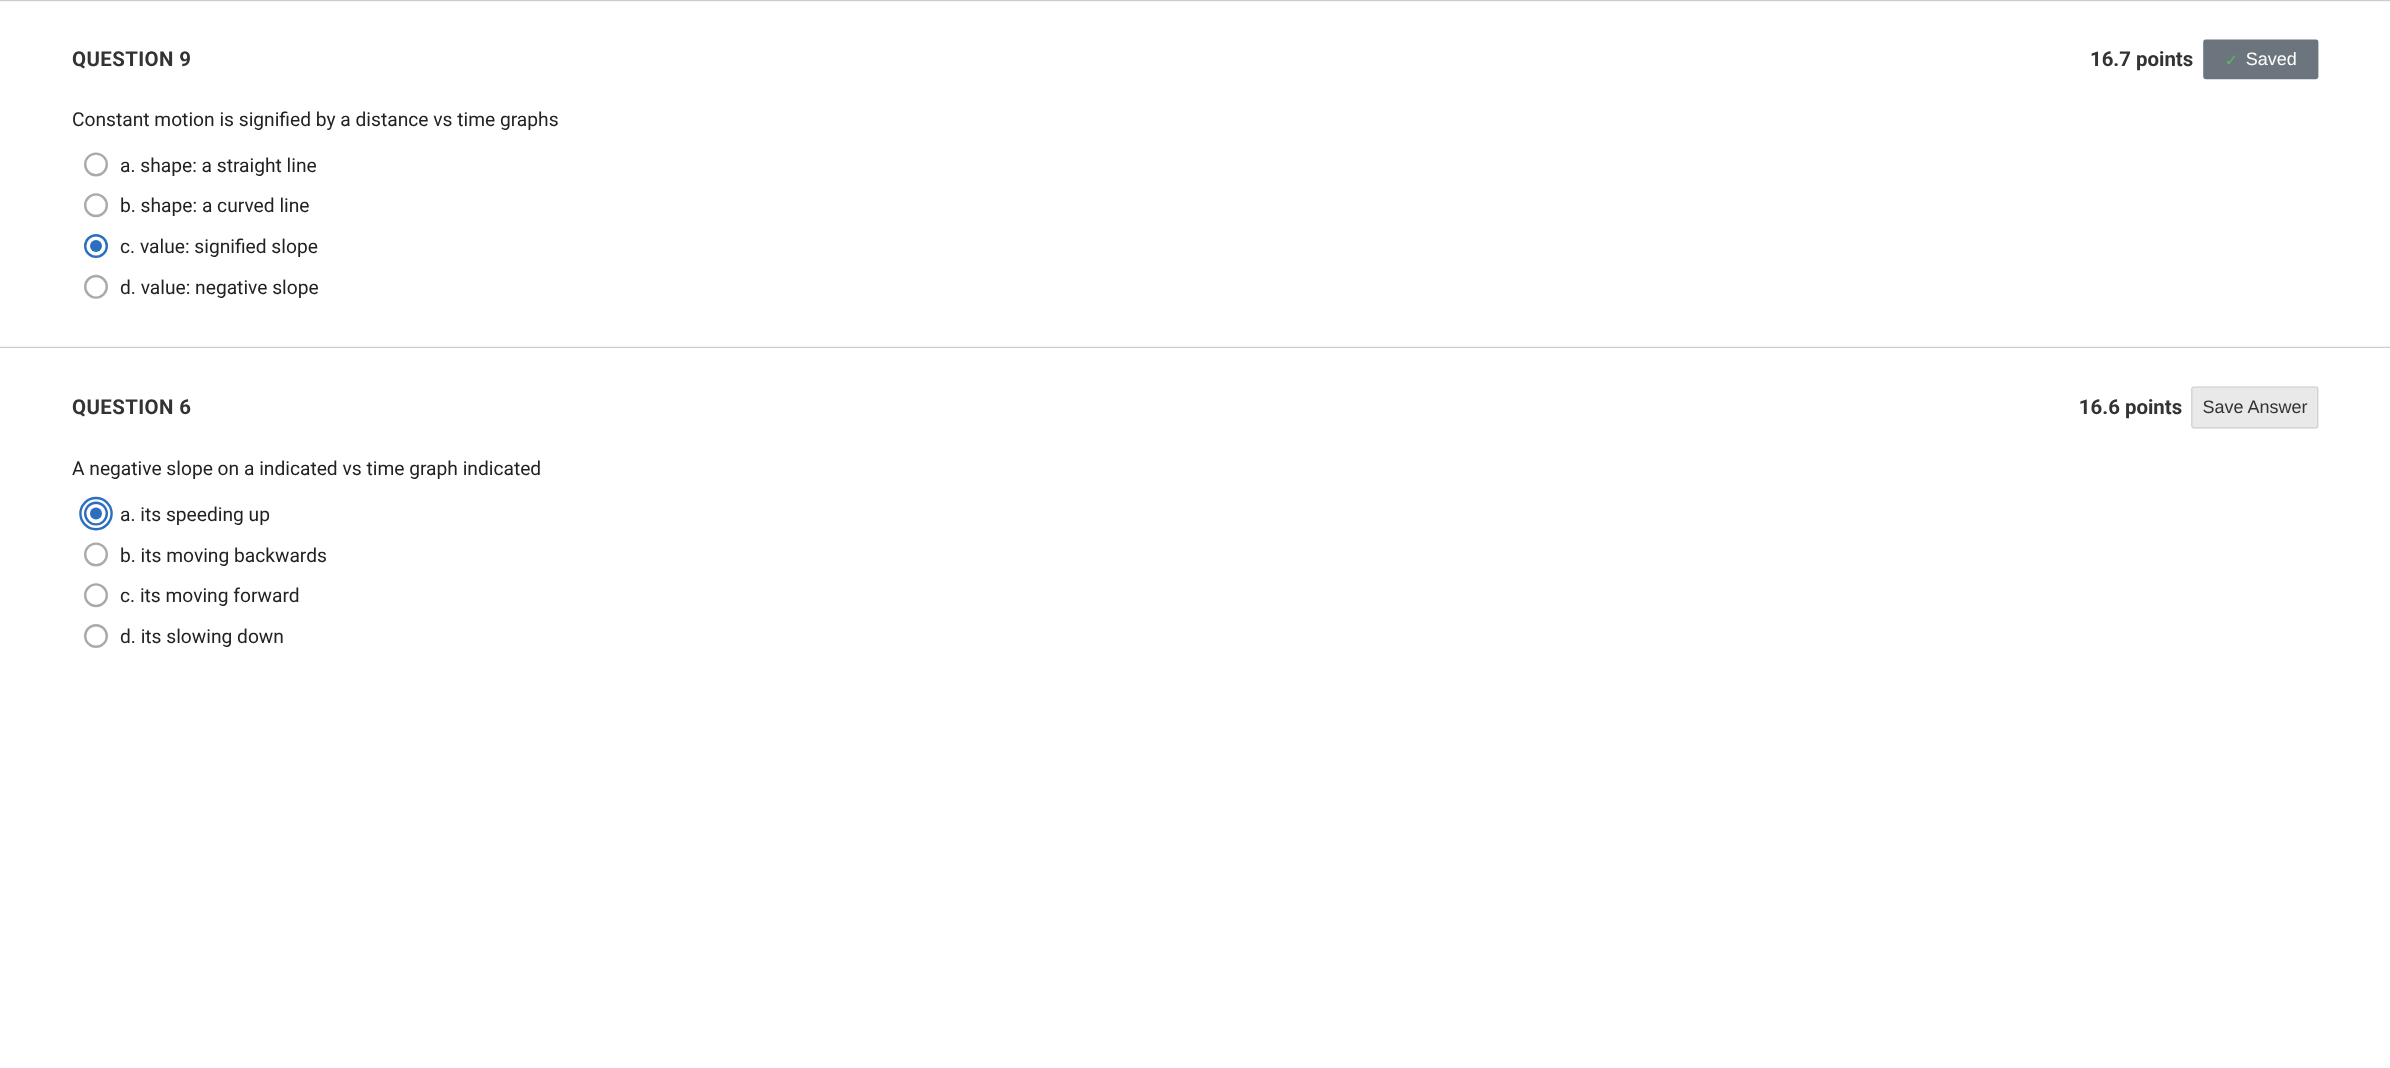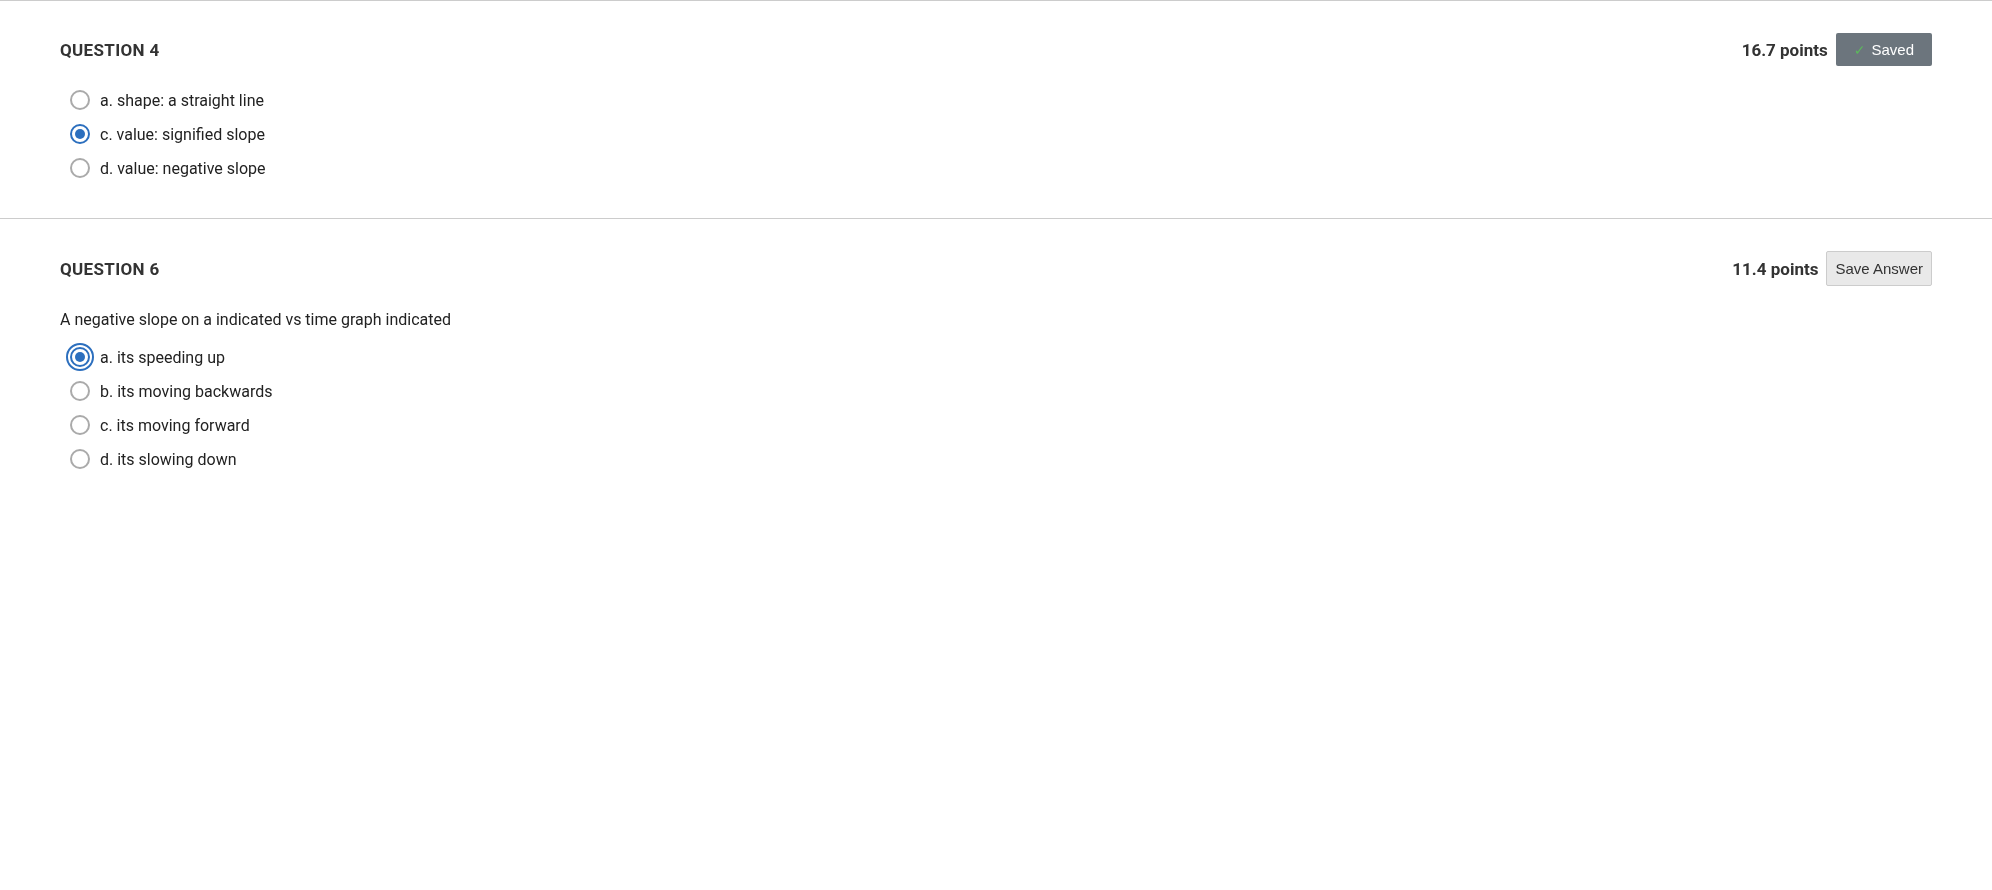--- a/index.html
+++ b/index.html
@@ -134,54 +134,59 @@
       color: #222;
     }
   </style>
 </head>
 <body>
 
 <div class="page-container">
 
   <div class="question-section">
     <div class="question-header">
-      <span class="question-title">QUESTION 4</span>
+      <span class="question-title">QUESTION 9</span>
       <div class="question-meta">
         <span class="points-label">16.7 points</span>
         <button class="saved-btn">
           <span class="checkmark">✓</span>
           <span>Saved</span>
         </button>
       </div>
     </div>
 
+    <p class="question-prompt">Constant motion is signified by a distance vs time graphs</p>
 
     <ul class="options-list">
       <li class="option-item">
         <div class="radio-outer"></div>
         <span class="option-label">a. shape: a straight line</span>
+      </li>
+      <li class="option-item">
+        <div class="radio-outer"></div>
+        <span class="option-label">b. shape: a curved line</span>
       </li>
       <li class="option-item">
         <div class="radio-outer selected">
           <div class="radio-inner"></div>
         </div>
         <span class="option-label">c. value: signified slope</span>
       </li>
       <li class="option-item">
         <div class="radio-outer"></div>
         <span class="option-label">d. value: negative slope</span>
       </li>
     </ul>
   </div>
 
   <div class="question-section">
     <div class="question-header">
       <span class="question-title">QUESTION 6</span>
       <div class="question-meta">
-        <span class="points-label">11.4 points</span>
+        <span class="points-label">16.6 points</span>
         <button class="save-answer-btn">
           <span>Save Answer</span>
         </button>
       </div>
     </div>
 
     <p class="question-prompt">A negative slope on a indicated vs time graph indicated</p>
 
     <ul class="options-list">
       <li class="option-item">

